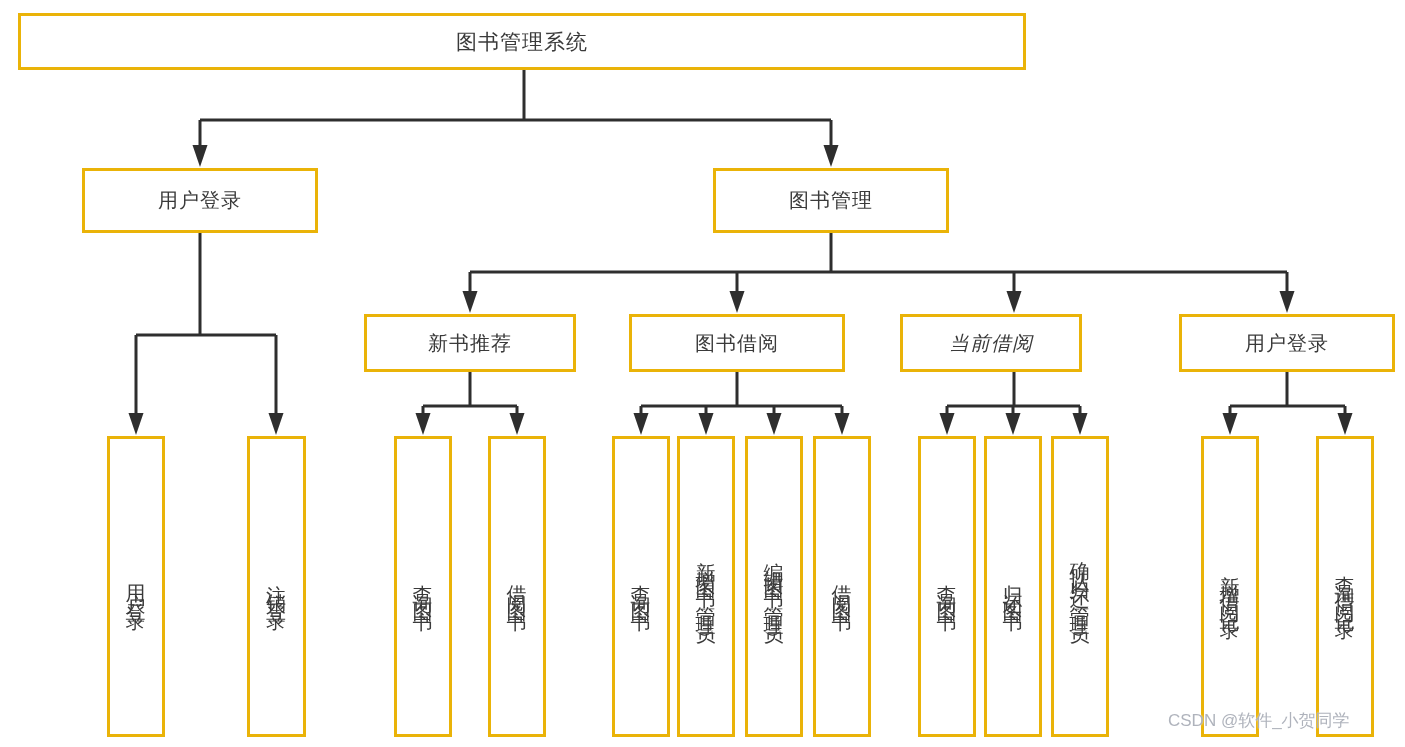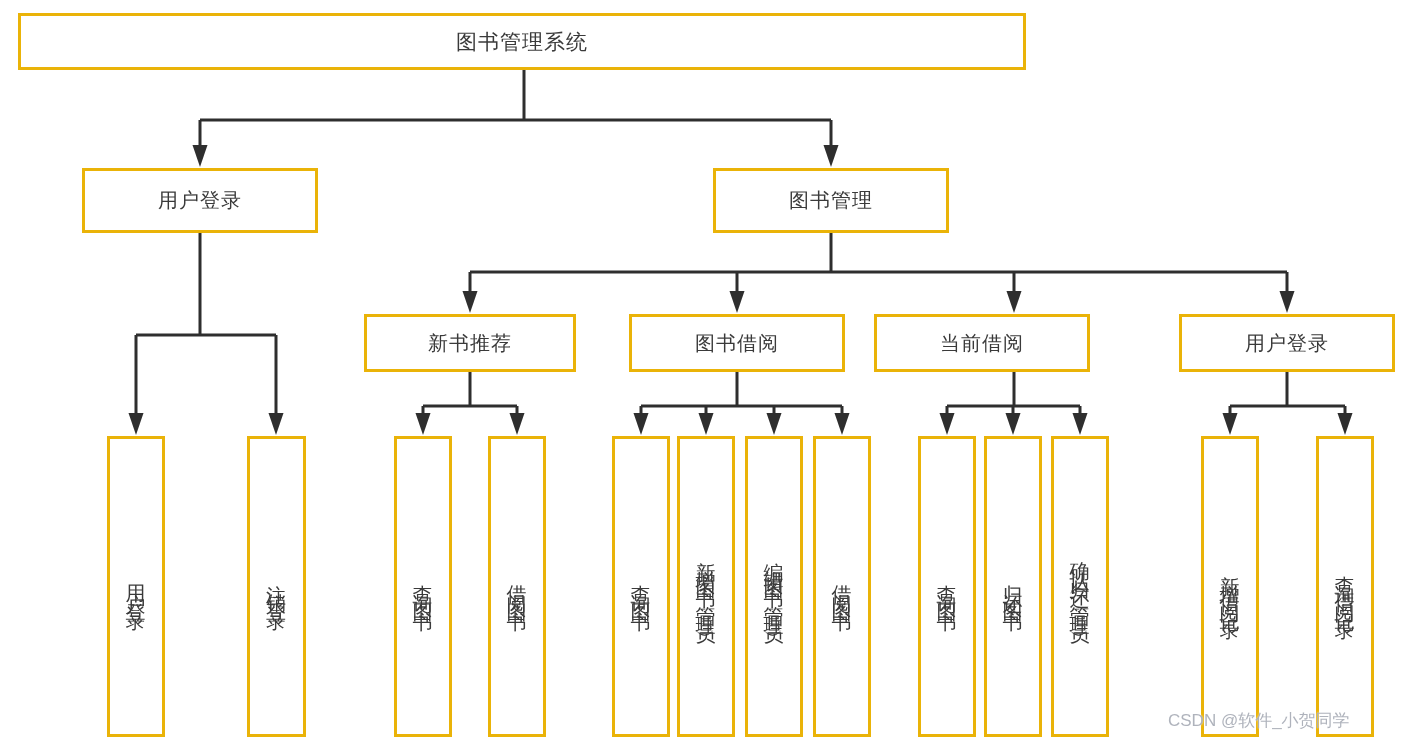--- a/index.html
+++ b/index.html
@@ -121,21 +121,21 @@
   <div class="node" style="left:713px; top:168px; width:236px; height:65px;">
     <span class="hlabel">图书管理</span>
   </div>
 
   <div class="node" style="left:364px; top:314px; width:212px; height:58px;">
     <span class="hlabel">新书推荐</span>
   </div>
   <div class="node" style="left:629px; top:314px; width:216px; height:58px;">
     <span class="hlabel">图书借阅</span>
   </div>
-  <div class="node" style="left:874px; top:314px; width:216px; height:58px;">
+  <div class="node" style="left:900px; top:314px; width:182px; height:58px;font-style:italic;">
     <span class="hlabel">当前借阅</span>
   </div>
   <div class="node" style="left:1179px; top:314px; width:216px; height:58px;">
     <span class="hlabel">用户登录</span>
   </div>
 
   <div class="node" style="left:107px; top:436px; width:58px; height:301px;">
     <span class="vlabel">用户登录</span>
   </div>
   <div class="node" style="left:247px; top:436px; width:59px; height:301px;">

